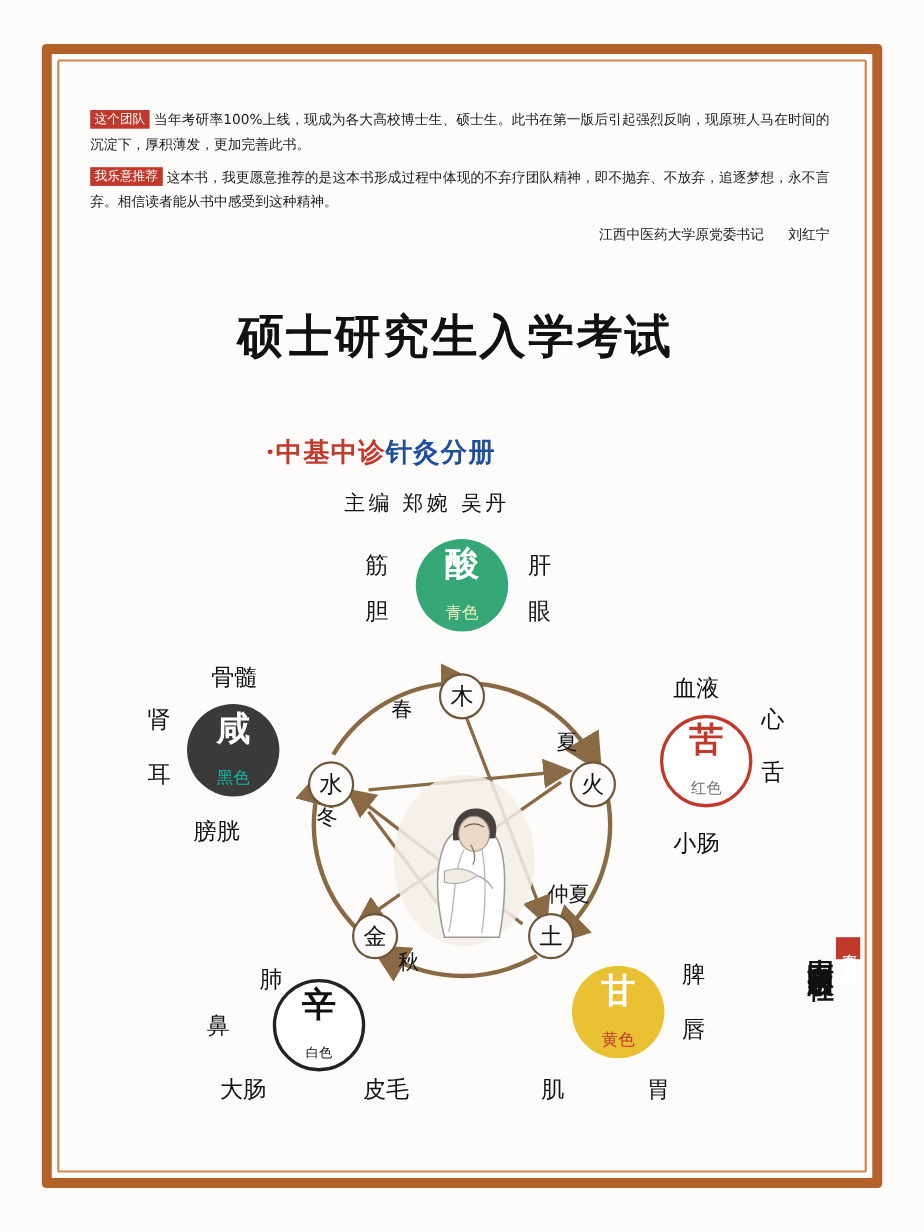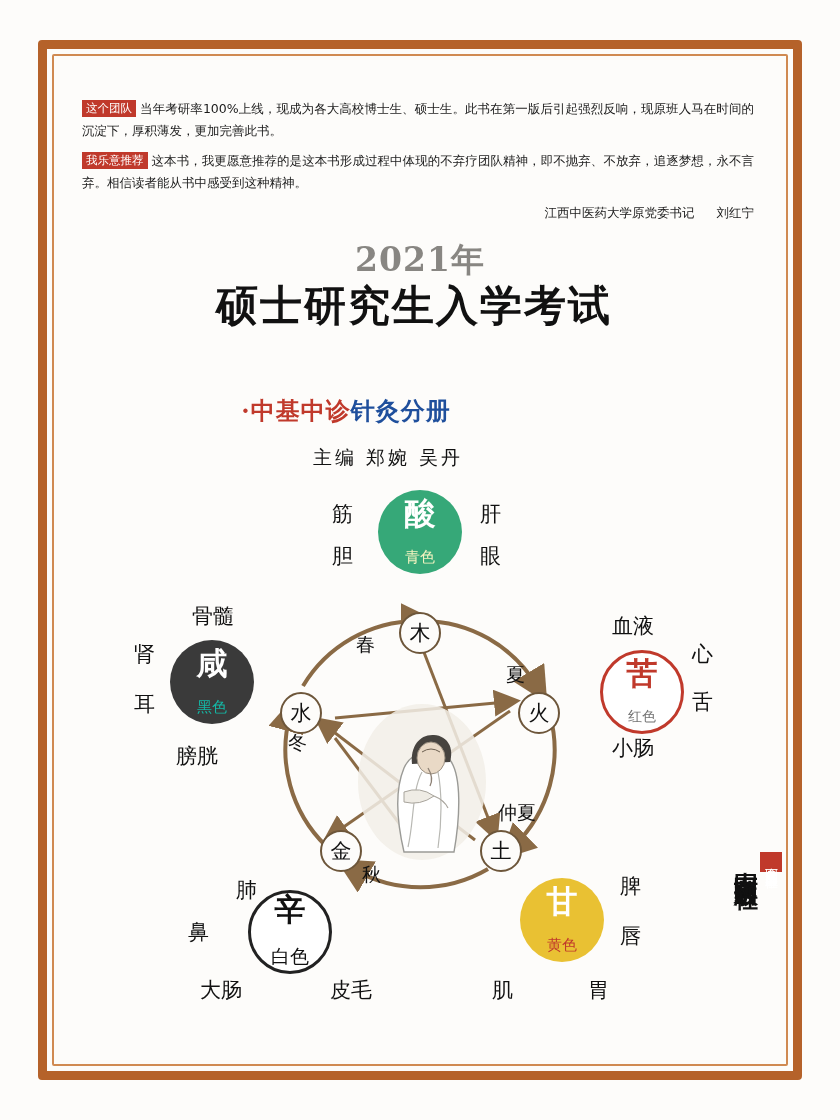--- a/index.html
+++ b/index.html
@@ -97,21 +97,21 @@
   .t-suan{background:#36a878;color:#fff;left:258px;top:0px;}
   .t-suan .small{color:#f3f3c0;}
   .t-ku{background:#fff;border:3px solid #c0392b;left:480px;top:160px;box-sizing:border-box;}
   .t-ku .big{color:#c0392b;}
   .t-ku .small{color:#737373;font-size:14px;}
   .t-gan{background:#e9c133;left:400px;top:388px;}
   .t-gan .big{color:#fff;}
   .t-gan .small{color:#c0392b;}
   .t-xin{background:#fff;border:3px solid #222;left:128px;top:400px;box-sizing:border-box;}
   .t-xin .big{color:#111;}
-  .t-xin .small{color:#111;font-size:19px;}
+  .t-xin .small{color:#111;font-size:12px;}
   .t-xian{background:#3a3a3a;left:50px;top:150px;}
   .t-xian .big{color:#fff;}
   .t-xian .small{color:#14b8a6;}
 
   .lbl{
     position:absolute;font-family:"DejaVu Serif","Liberation Serif",serif;
     font-size:21px;color:#111;white-space:nowrap;
   }
 
   .sage{
@@ -145,21 +145,20 @@
     <p>
       <span class="tag">我乐意推荐</span><span>这本书，我更愿意推荐的是这本书形成过程中体现的不弃疗团队精神，即不抛弃、不放弃，追逐梦想，永不言弃。相信读者能从书中感受到这种精神。</span>
     </p>
   </div>
 
   <div class="sig">
     <span>江西中医药大学原党委书记</span>
     <span class="name">刘红宁</span>
   </div>
 
-  <div class="t-year">2021年</div>
   <div class="t-main1">硕士研究生入学考试</div>
   <div class="t-sub">
     <span class="red">·</span><span class="red">中基中诊</span><span class="blue">针灸分册</span>
   </div>
   <div class="t-authors">主编 郑婉 吴丹</div>
 
   <div class="diagram">
 
     <svg width="600" height="540" style="position:absolute;left:0;top:0;">
       <defs>
@@ -228,21 +227,21 @@
     </div>
 
     <div class="lbl" style="left:212px;top:10px;">筋</div>
     <div class="lbl" style="left:212px;top:52px;">胆</div>
     <div class="lbl" style="left:360px;top:10px;">肝</div>
     <div class="lbl" style="left:360px;top:52px;">眼</div>
 
     <div class="lbl" style="left:492px;top:122px;">血液</div>
     <div class="lbl" style="left:572px;top:150px;">心</div>
     <div class="lbl" style="left:572px;top:198px;">舌</div>
-    <div class="lbl" style="left:492px;top:244px;">小肠</div>
+    <div class="lbl" style="left:492px;top:263px;">小肠</div>
 
     <div class="lbl" style="left:500px;top:382px;">脾</div>
     <div class="lbl" style="left:500px;top:432px;">唇</div>
     <div class="lbl" style="left:372px;top:486px;">肌</div>
     <div class="lbl" style="left:468px;top:486px;">胃</div>
 
     <div class="lbl" style="left:116px;top:386px;">肺</div>
     <div class="lbl" style="left:68px;top:428px;">鼻</div>
     <div class="lbl" style="left:80px;top:486px;">大肠</div>
     <div class="lbl" style="left:210px;top:486px;">皮毛</div>

